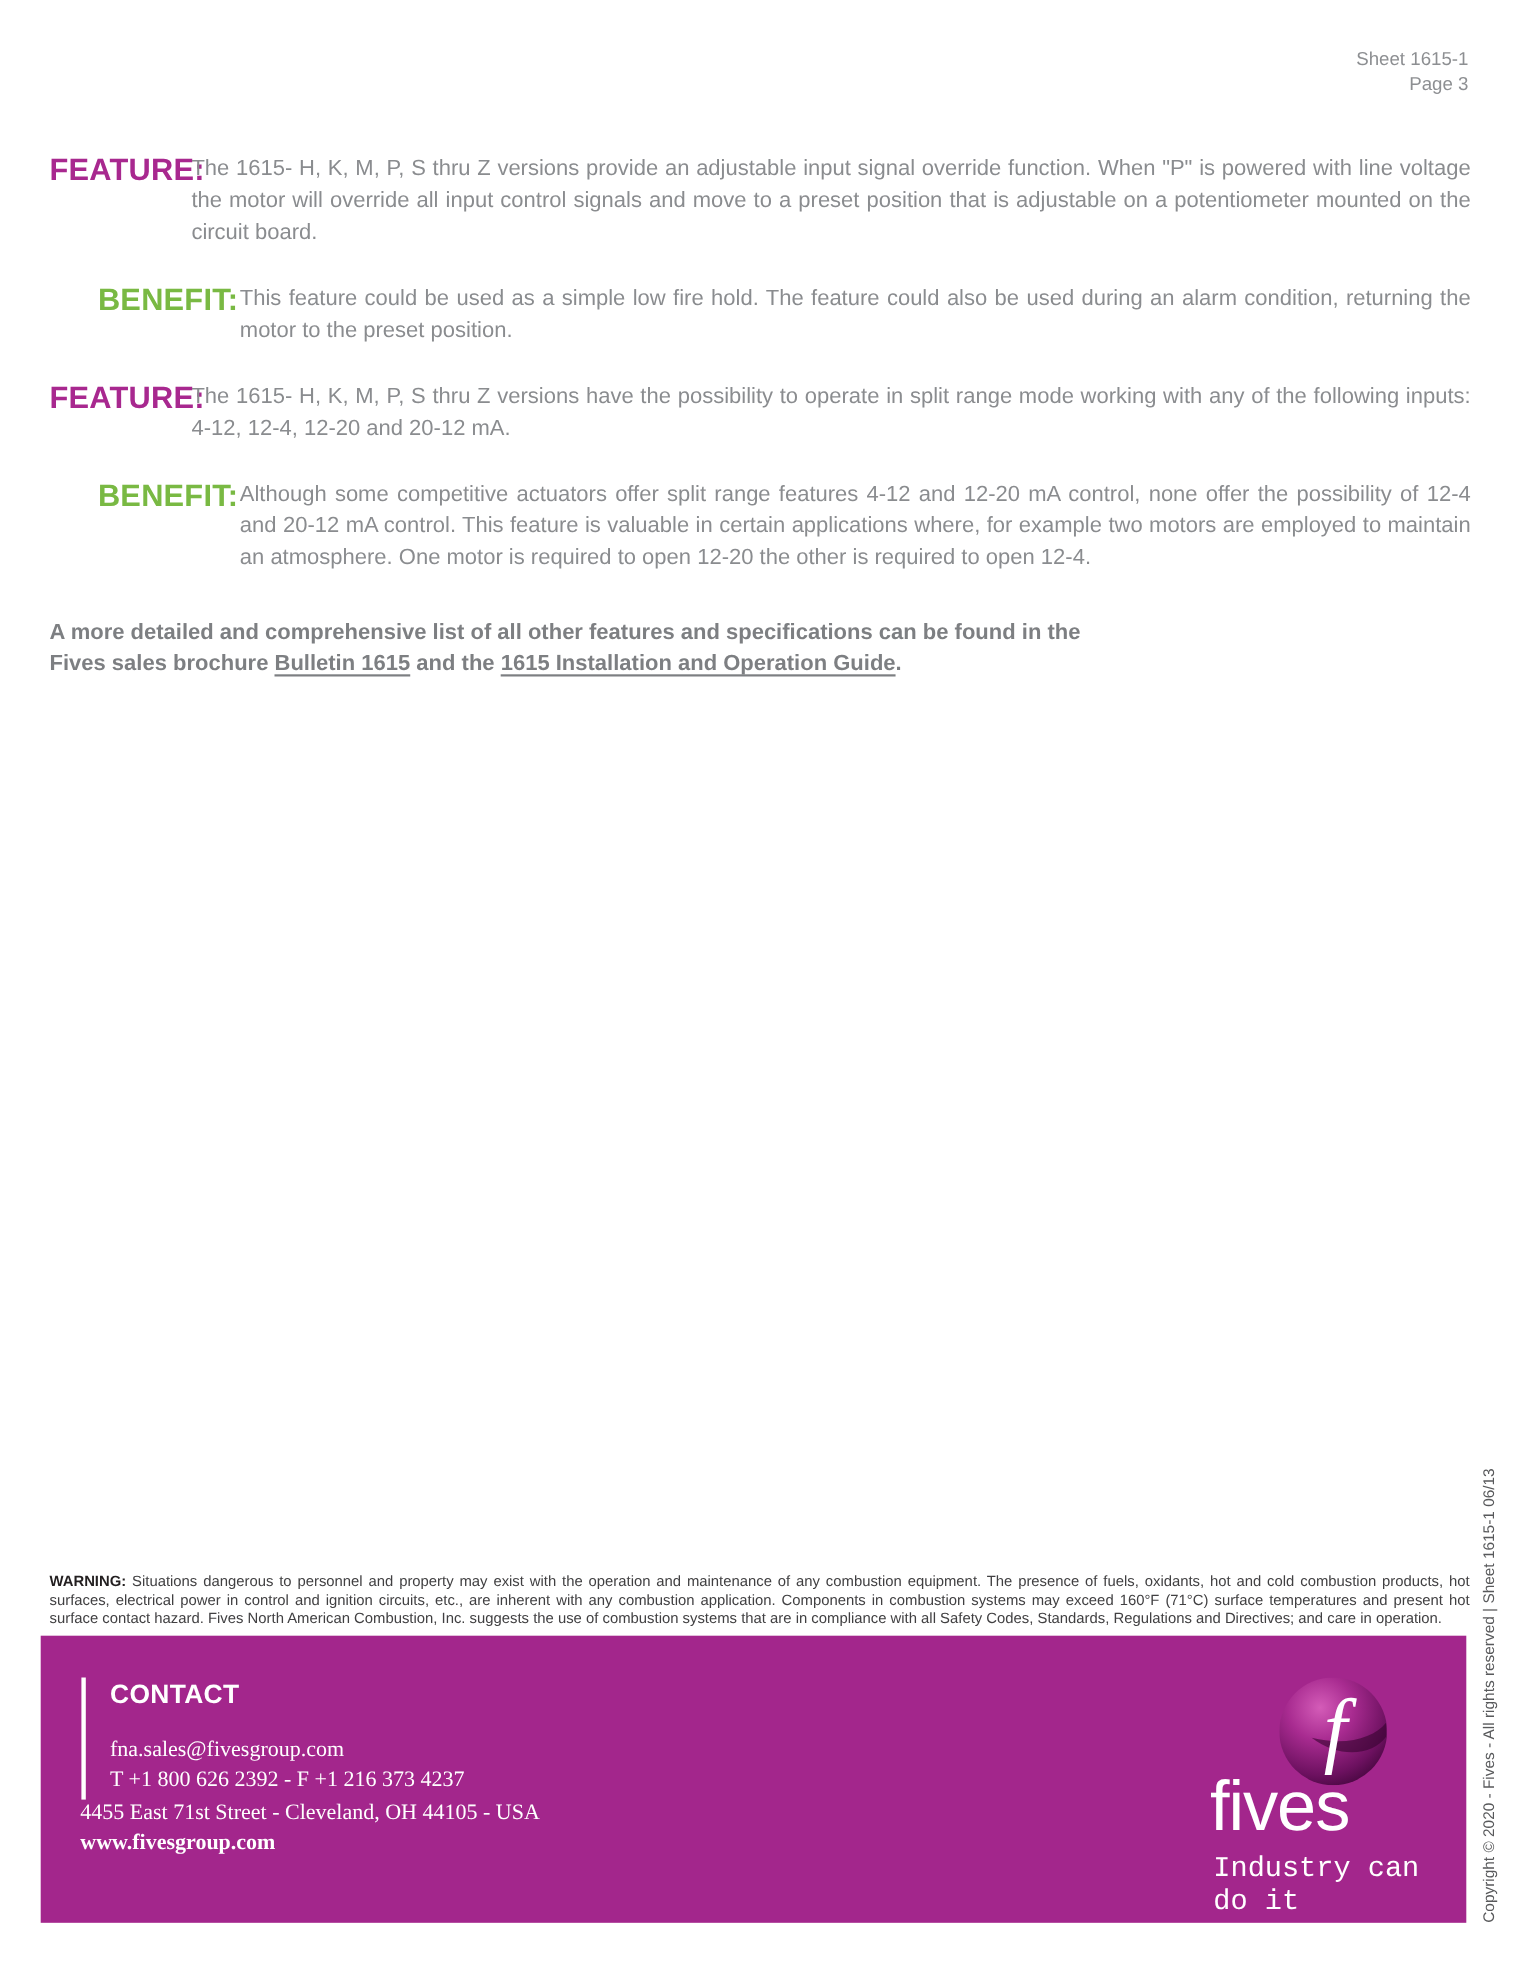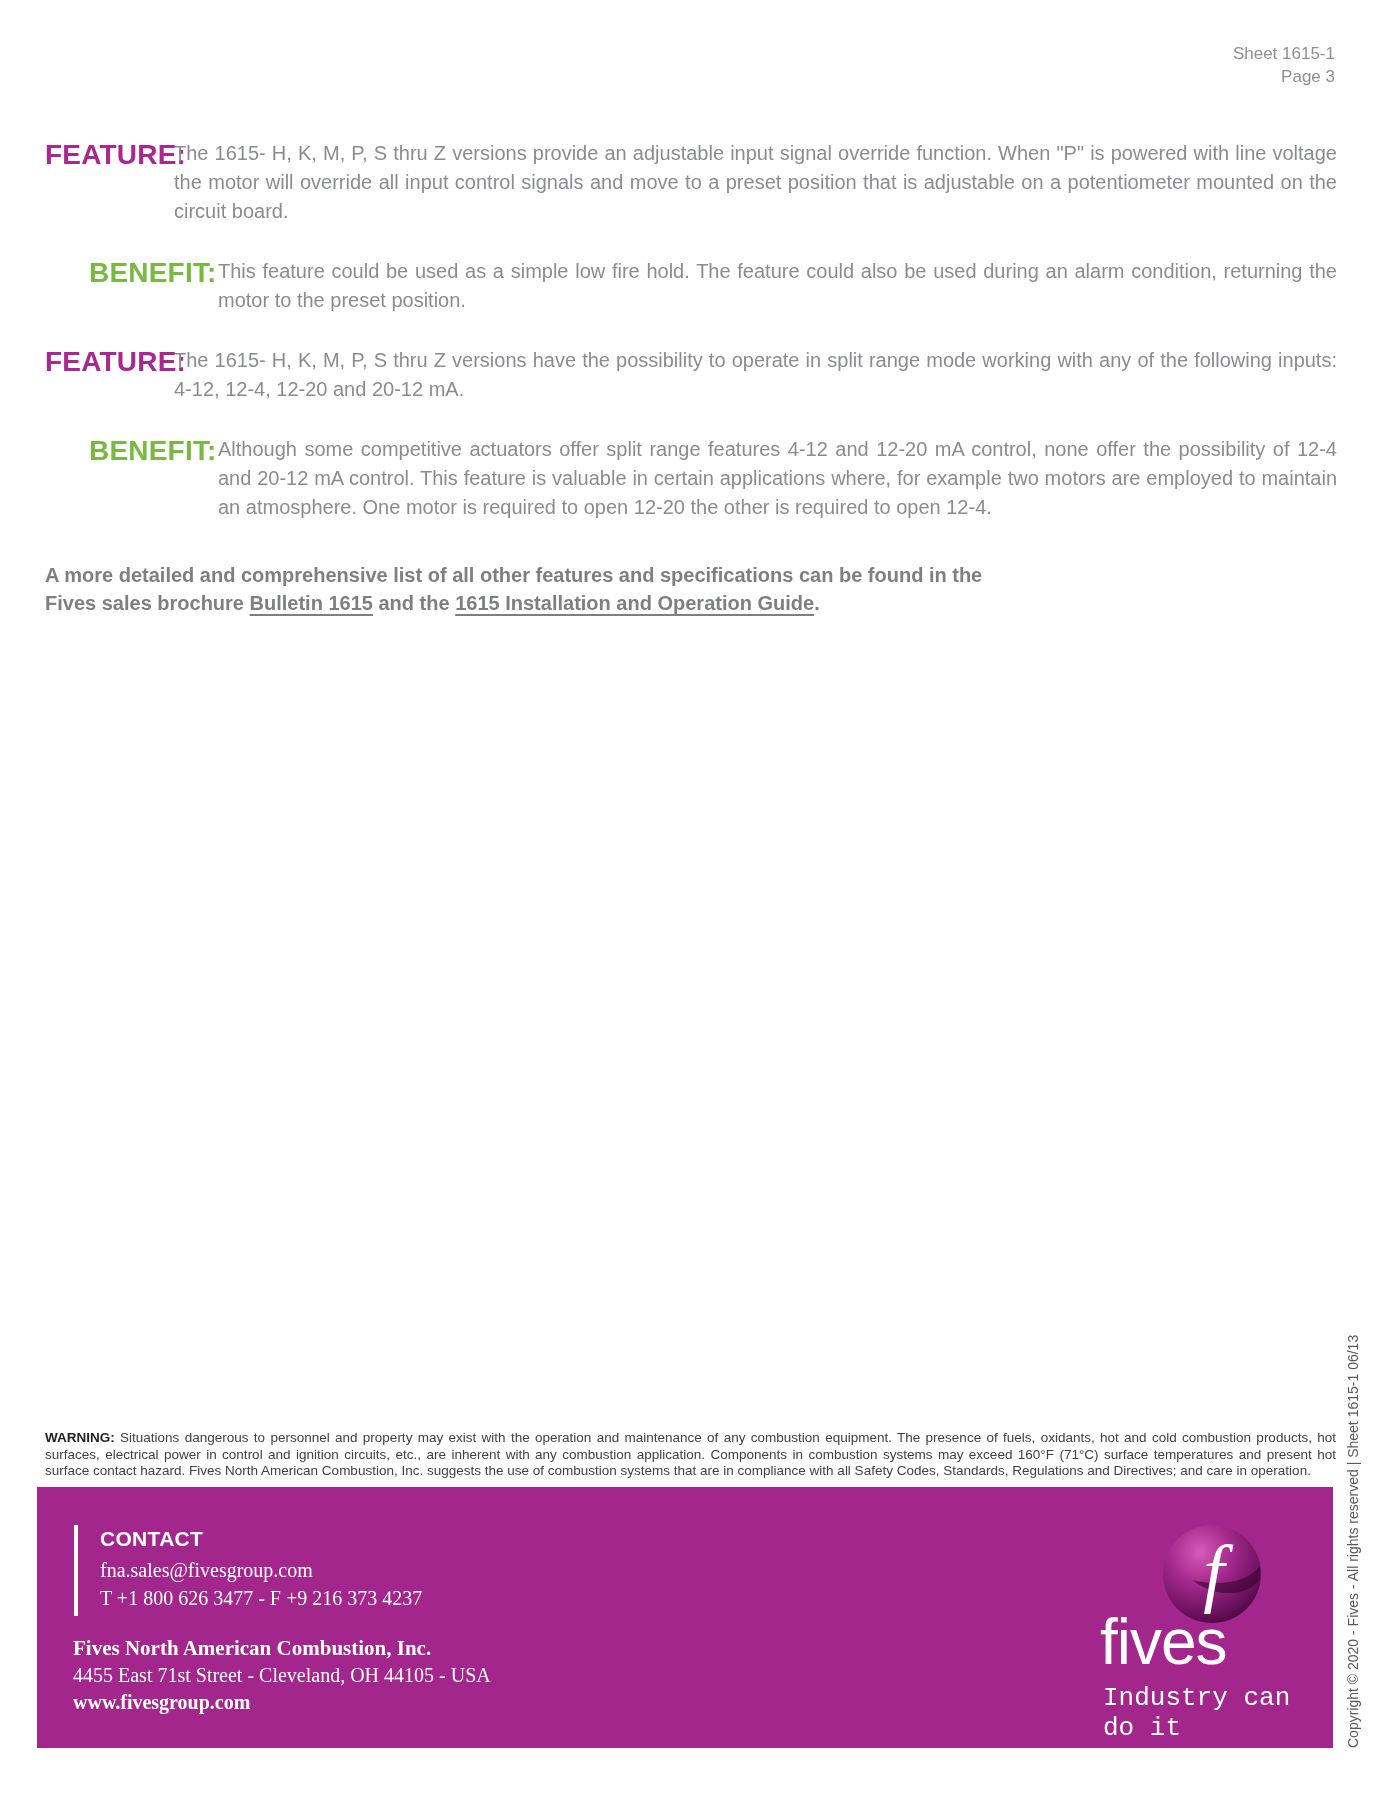--- a/index.html
+++ b/index.html
@@ -58,22 +58,22 @@
     position:absolute; left:37px; top:1487px;
     width:1296px; height:261px;
     background:#a3268c; color:#ffffff;
   }
   .contact-block {
     position:absolute; left:37px; top:38px;
     border-left:4px solid #ffffff;
     padding:2px 0 4px 22px;
   }
   .contact-heading {
-    font-size:21px; font-weight:700; letter-spacing:.3px;
-    margin-bottom:5px;
+    font-size:24px; font-weight:700; letter-spacing:.3px;
+    margin-bottom:21px;
   }
   .contact-line {
     font-family:"Liberation Serif", serif;
     font-size:20px; line-height:28px;
   }
   .company-block {
     position:absolute; left:36px; top:148px;
     font-family:"Liberation Serif", serif;
     font-size:20px; line-height:27px;
   }
@@ -142,25 +142,24 @@
 
   </div>
 
   <p class="warning"><strong>WARNING:</strong><span> Situations dangerous to personnel and property may exist with the operation and maintenance of any combustion equipment. The presence of fuels, oxidants, hot and cold combustion products, hot surfaces, electrical power in control and ignition circuits, etc., are inherent with any combustion application. Components in combustion systems may exceed 160°F (71°C) surface temperatures and present hot surface contact hazard. Fives North American Combustion, Inc. suggests the use of combustion systems that are in compliance with all Safety Codes, Standards, Regulations and Directives; and care in operation.</span></p>
 
   <div class="footer">
 
     <div class="contact-block">
       <div class="contact-heading">CONTACT</div>
       <div class="contact-line">fna.sales@fivesgroup.com</div>
-      <div class="contact-line">T +1 800 626 3477 - F +9 216 373 4237</div>
+      <div class="contact-line">T +1 800 626 2392 - F +1 216 373 4237</div>
     </div>
 
     <div class="company-block">
-      <div class="company-name">Fives North American Combustion, Inc.</div>
       <div>4455 East 71st Street - Cleveland, OH 44105 - USA</div>
       <div class="website">www.fivesgroup.com</div>
     </div>
 
     <svg class="logo-sphere" viewBox="0 0 100 100">
       <defs>
         <radialGradient id="sphereGrad" cx="38%" cy="28%" r="80%">
           <stop offset="0%" stop-color="#d45cb8"></stop>
           <stop offset="38%" stop-color="#a82b90"></stop>
           <stop offset="78%" stop-color="#6d1160"></stop>

